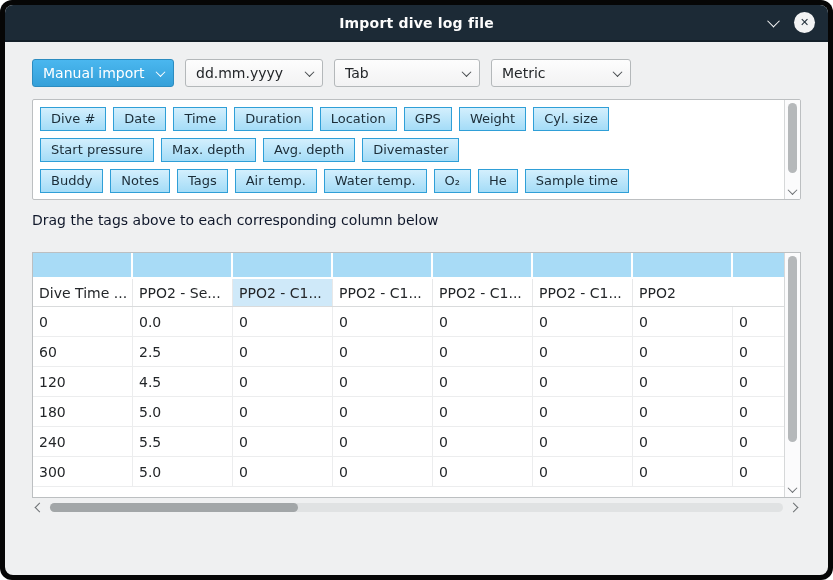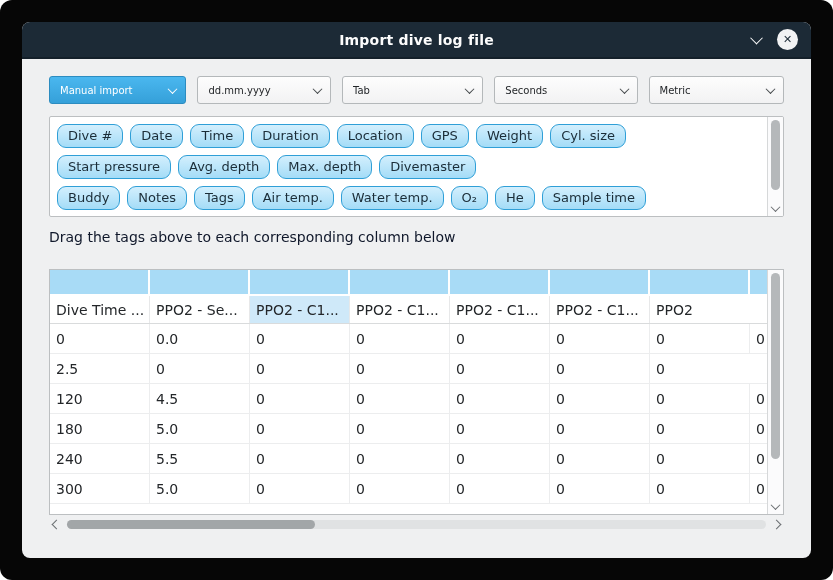--- a/index.html
+++ b/index.html
@@ -6,21 +6,21 @@
   body {
     width: 833px; height: 580px; overflow: hidden;
     background: #ffffff;
     font-family: "DejaVu Sans", "Liberation Sans", sans-serif;
     -webkit-font-smoothing: antialiased;
   }
   .frame {
     width: 833px; height: 580px;
     background: #060606;
     border-radius: 12px;
-    padding: 22px;
+    padding: 5px;
   }
   .window {
     width: 100%; height: 100%;
     border-radius: 8px;
     overflow: hidden;
     background: #eff0f1;
     display: flex; flex-direction: column;
   }
   
   .titlebar {
@@ -53,42 +53,42 @@
   .chev.big   { width: 9px; height: 9px; border-width: 1.8px; }
   .chev.gray  { border-color: #6b6f72; }
   
   .content { flex: 1; padding: 17px 27px 0 27px; display: flex; flex-direction: column; }
   
   .combo-row { display: flex; gap: 11px; }
   .combo {
     height: 28px; border: 1px solid #b4b8ba; border-radius: 3px;
     background: linear-gradient(#fdfdfd, #f2f2f3);
     display: flex; align-items: center; justify-content: space-between;
-    padding: 0 9px 0 10px; font-size: 10px; color: #232629; cursor: default;
+    padding: 0 9px 0 10px; font-size: 14px; color: #232629; cursor: default;
   }
   .combo .combo-label { white-space: nowrap; overflow: hidden; }
   .combo.primary {
     background: linear-gradient(#4ab7ef, #35a0d9);
     border-color: #2c8cc0; color: #ffffff;
   }
   .combo.primary .chev { border-color: #ffffff; }
   .w1 { width: 142px; } .w2 { width: 146px; } .w3 { width: 138px; }
   .w4 { width: 148px; } .w5 { width: 140px; }
   
   .tags-panel {
     margin-top: 12px; position: relative; height: 101px;
     border: 1px solid #bcbfc1; border-radius: 2px; background: #ffffff;
     overflow: hidden;
   }
   .tags-inner { padding: 7px 24px 0 7px; display: flex; flex-direction: column; gap: 7px; }
   .tag-row { display: flex; gap: 7px; }
   .tag-pill {
     font-size: 13px; color: #1b2d38; white-space: nowrap;
     padding: 3px 10px 4px 10px;
-    border: 1px solid #2f9fd7; border-radius: 9px;
+    border: 1px solid #2f9fd7; border-radius: 0;
     background: linear-gradient(#d3effd, #a4dcf7);
     cursor: default;
   }
   .vscroll {
     position: absolute; top: 0; right: 0; bottom: 0; width: 16px;
     background: #fbfbfc; border-left: 1px solid #d6d8d9;
   }
   .vscroll .thumb {
     position: absolute; left: 3px; right: 3px; border-radius: 5px;
     background: #b5b8ba;
@@ -172,24 +172,20 @@
         <div class="combo primary w1">
           <span class="combo-label">Manual import</span>
           <span class="chev down"></span>
         </div>
         <div class="combo w3">
           <span class="combo-label">dd.mm.yyyy</span>
           <span class="chev down"></span>
         </div>
         <div class="combo w2">
           <span class="combo-label">Tab</span>
-          <span class="chev down"></span>
-        </div>
-        <div class="combo w4">
-          <span class="combo-label">Seconds</span>
           <span class="chev down"></span>
         </div>
         <div class="combo w5">
           <span class="combo-label">Metric</span>
           <span class="chev down"></span>
         </div>
       </div>
 
       <div class="tags-panel">
         <div class="tags-inner">
@@ -198,22 +194,22 @@
               <span class="tag-pill">Date</span>
               <span class="tag-pill">Time</span>
               <span class="tag-pill">Duration</span>
               <span class="tag-pill">Location</span>
               <span class="tag-pill">GPS</span>
               <span class="tag-pill">Weight</span>
               <span class="tag-pill">Cyl. size</span>
             </div>
             <div class="tag-row">
               <span class="tag-pill">Start pressure</span>
+              <span class="tag-pill">Max. depth</span>
               <span class="tag-pill">Avg. depth</span>
-              <span class="tag-pill">Max. depth</span>
               <span class="tag-pill">Divemaster</span>
             </div>
             <div class="tag-row">
               <span class="tag-pill">Buddy</span>
               <span class="tag-pill">Notes</span>
               <span class="tag-pill">Tags</span>
               <span class="tag-pill">Air temp.</span>
               <span class="tag-pill">Water temp.</span>
               <span class="tag-pill">O₂</span>
               <span class="tag-pill">He</span>
@@ -254,20 +250,21 @@
                 <div class="td">0</div>
                 <div class="td">0.0</div>
                 <div class="td">0</div>
                 <div class="td">0</div>
                 <div class="td">0</div>
                 <div class="td">0</div>
                 <div class="td">0</div>
                 <div class="td">0</div>
               </div>
               <div class="trow">
+                <div class="td">60</div>
                 <div class="td">2.5</div>
                 <div class="td">0</div>
                 <div class="td">0</div>
                 <div class="td">0</div>
                 <div class="td">0</div>
                 <div class="td">0</div>
                 <div class="td">0</div>
               </div>
               <div class="trow">
                 <div class="td">120</div>

